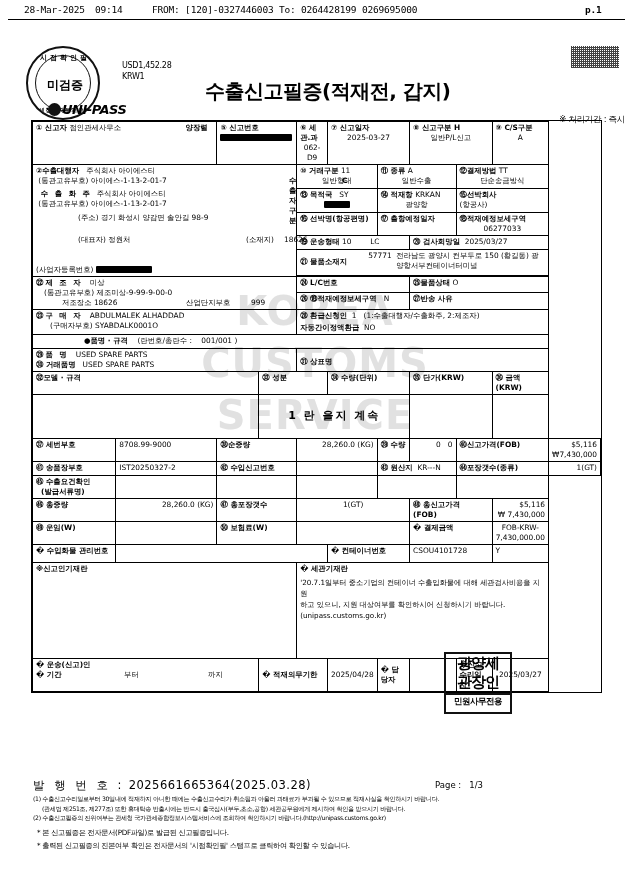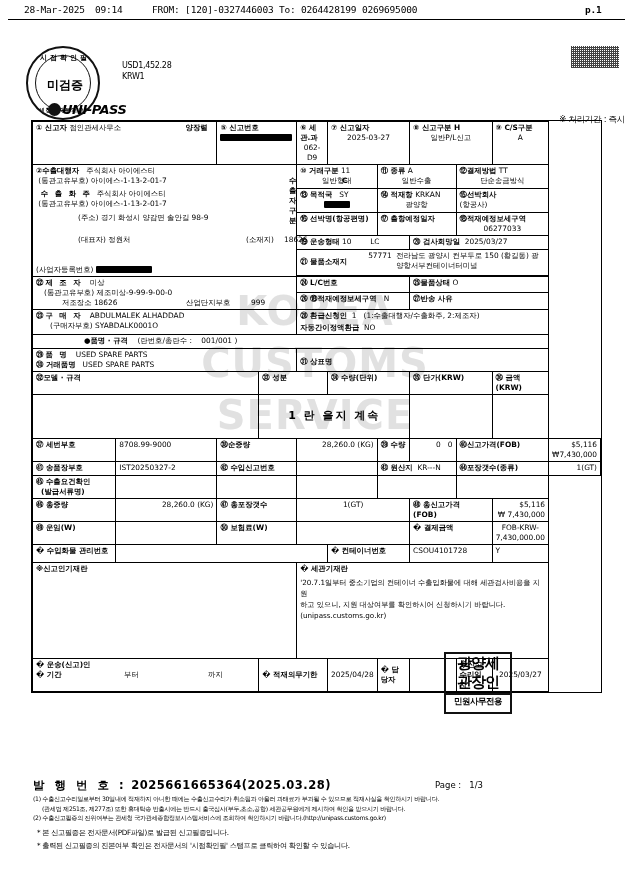--- a/index.html
+++ b/index.html
@@ -142,21 +142,21 @@
     font-size:15px; font-weight:bold; letter-spacing:-1px; line-height:19px;
   }
   .seal-sq .l3 {
     font-size:8.5px; font-weight:bold; letter-spacing:-0.5px;
     border-top:2px solid #111; margin-top:1px; padding-top:1px;
   }
 
   
   .issue {
     position:absolute; left:33px; top:778px;
-    font-size:11.5px; font-weight:bold; letter-spacing:0.5px;
+    font-size:11.5px; font-weight:normal; letter-spacing:0.5px;
   }
   .issue .sp2 { letter-spacing:3px; }
   .pageno {
     position:absolute; right:42px; top:780px;
     font-size:8.5px;
   }
   .notes {
     position:absolute; left:33px; top:794px; width:575px;
     font-size:6.1px; line-height:9.5px; letter-spacing:-0.3px;
   }
@@ -191,20 +191,21 @@
 
     <div class="unipass">
       <span class="dot"></span><span>UNI-PASS</span>
     </div>
 
     <div class="curr">
       <div>USD1,452.28</div>
       <div>KRW1</div>
     </div>
 
+    <div class="doctitle">수출신고필증(적재전, 갑지)</div>
     <div class="barcode"></div>
     <div class="proc">※ 처리기간 : 즉시</div>
   </div>
 
   <div class="wm">
     <span class="k">KOREA</span>
     <span class="k">CUSTOMS</span>
     <span class="k">SERVICE</span>
   </div>
 

